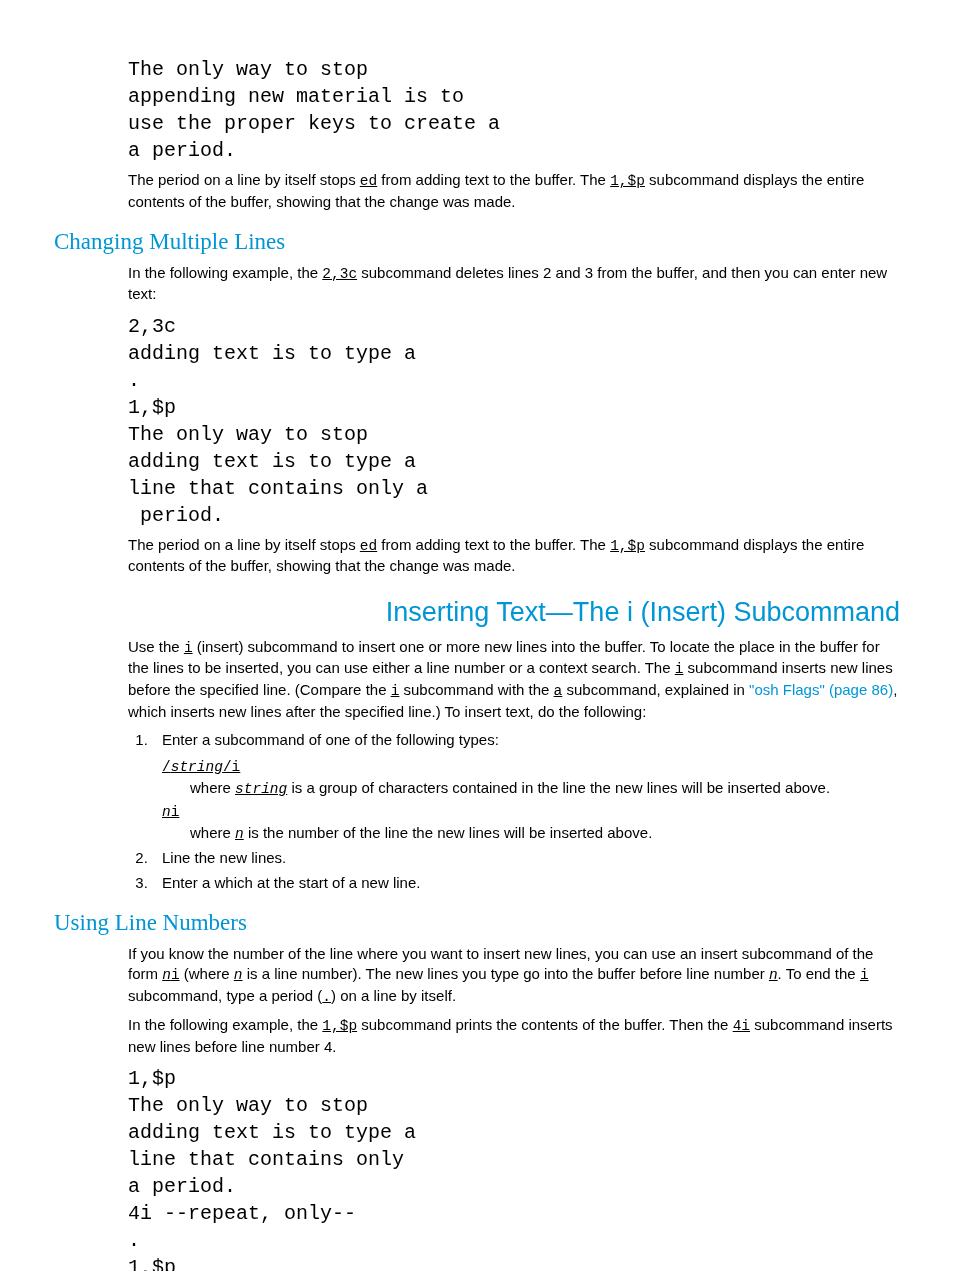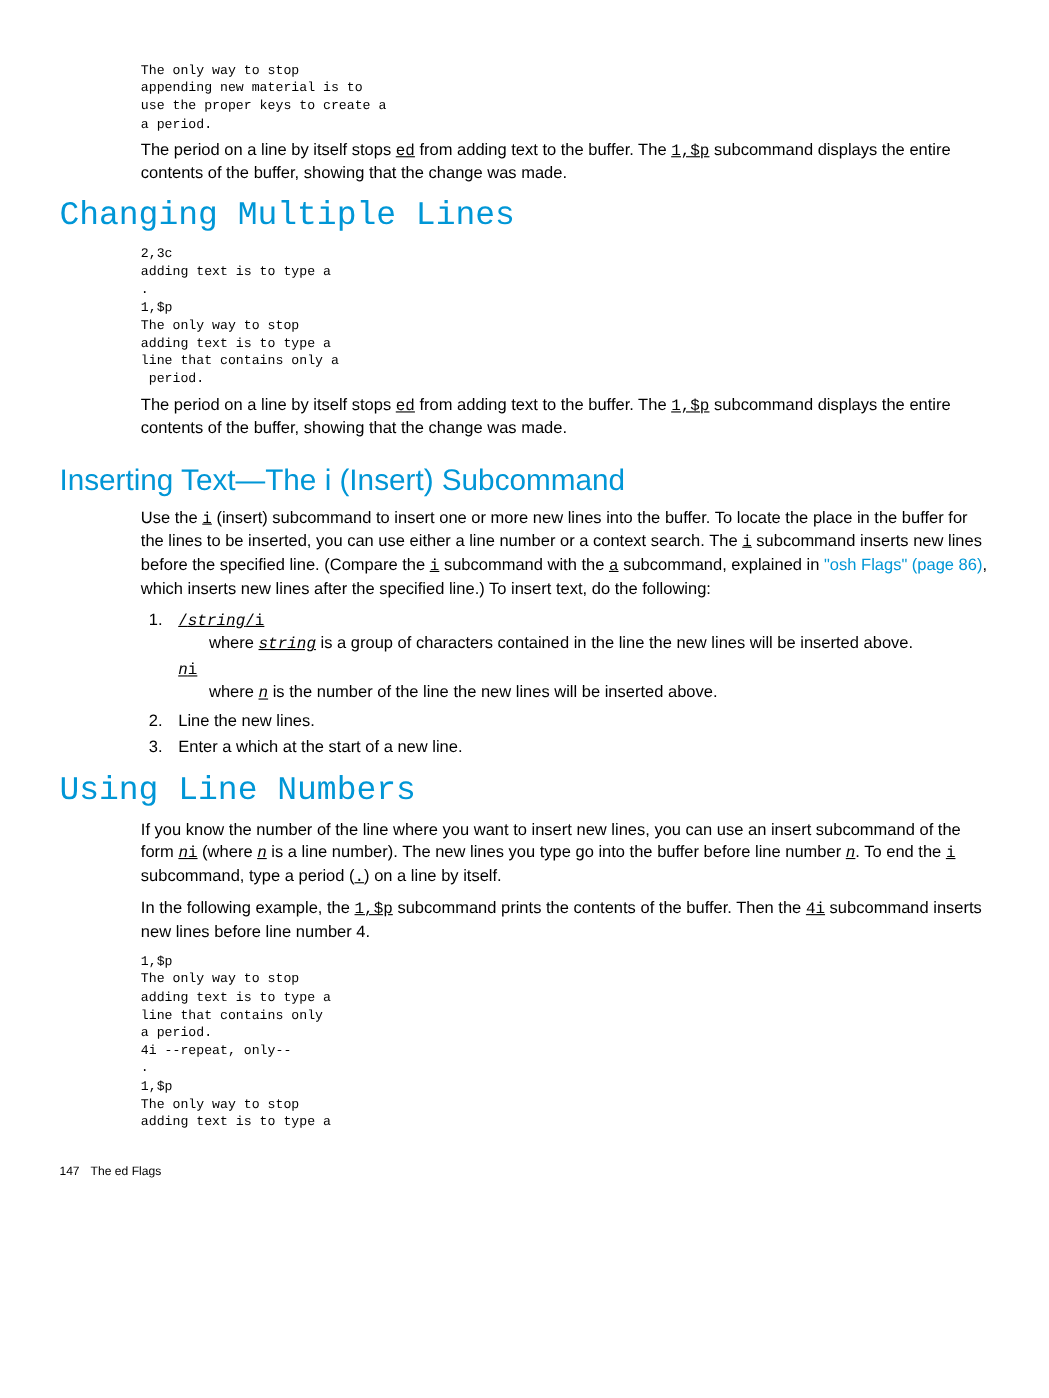--- a/index.html
+++ b/index.html
@@ -12,41 +12,42 @@
     width: 954px;
     box-sizing: border-box;
   }
   .mono {
     font-family: "Courier New", Courier, monospace;
     font-size: 14.5px;
     text-decoration: underline;
   }
   pre.codeblock {
     font-family: "Courier New", Courier, monospace;
-    font-size: 12px;
+    font-size: 20px;
     white-space: pre;
     margin: 4px 0 6px 0;
     line-height: 1.35;
   }
   .body-indent {
     margin-left: 74px;
   }
   h2.sect {
-    font-family: Liberation Mono, monospace;
+    font-family: Liberation Serif, serif;
     font-weight: 400;
     color: #0096d6;
-    font-size: 30px;
-    margin: 2px 0 6px 0;
+    font-size: 23px;
+    margin: 14px 0 6px 0;
   }
   h1.sect {
     font-family: Arial, Helvetica, sans-serif;
     font-weight: 400;
     color: #0096d6;
     font-size: 27px;
     margin: 18px 0 6px 0;
+    text-align: right;
   }
   p.para {
     margin: 6px 0 8px 0;
   }
   a.link {
     color: #0096d6;
     text-decoration: none;
   }
   ol.steps {
     margin: 4px 0 8px 0;
@@ -76,37 +77,39 @@
   <pre class="codeblock">The only way to stop
 appending new material is to
 use the proper keys to create a
 a period.</pre>
   <p class="para"><span>The period on a line by itself stops </span><span class="mono">ed</span><span> from adding text to the buffer. The </span><span class="mono">1,$p</span><span> subcommand displays the entire contents of the buffer, showing that the change was made.</span></p>
 </div>
 
 <h2 class="sect">Changing Multiple Lines</h2>
 
 <div class="body-indent">
+  <p class="para"><span>In the following example, the </span><span class="mono">2,3c</span><span> subcommand deletes lines 2 and 3 from the buffer, and then you can enter new text:</span></p>
   <pre class="codeblock">2,3c
 adding text is to type a
 .
 1,$p
 The only way to stop
 adding text is to type a
 line that contains only a
  period.</pre>
   <p class="para"><span>The period on a line by itself stops </span><span class="mono">ed</span><span> from adding text to the buffer. The </span><span class="mono">1,$p</span><span> subcommand displays the entire contents of the buffer, showing that the change was made.</span></p>
 </div>
 
 <h1 class="sect">Inserting Text—The i (Insert) Subcommand</h1>
 
 <div class="body-indent">
   <p class="para"><span>Use the </span><span class="mono">i</span><span> (insert) subcommand to insert one or more new lines into the buffer. To locate the place in the buffer for the lines to be inserted, you can use either a line number or a context search. The </span><span class="mono">i</span><span> subcommand inserts new lines before the specified line. (Compare the </span><span class="mono">i</span><span> subcommand with the </span><span class="mono">a</span><span> subcommand, explained in </span><a class="link">"osh Flags" (page 86)</a><span>, which inserts new lines after the specified line.) To insert text, do the following:</span></p>
   <ol class="steps">
     <li>
+      <span>Enter a subcommand of one of the following types:</span>
       <div class="sublist" style="margin-top:8px;">
         <div class="mono"><span>/</span><span class="italic">string</span><span>/i</span></div>
         <div class="sub-indent"><span>where </span><span class="mono italic">string</span><span> is a group of characters contained in the line the new lines will be inserted above.</span></div>
       </div>
       <div class="sublist">
         <div class="mono"><span class="italic">n</span><span>i</span></div>
         <div class="sub-indent"><span>where </span><span class="mono italic">n</span><span> is the number of the line the new lines will be inserted above.</span></div>
       </div>
     </li>
     <li>Line the new lines.</li>

